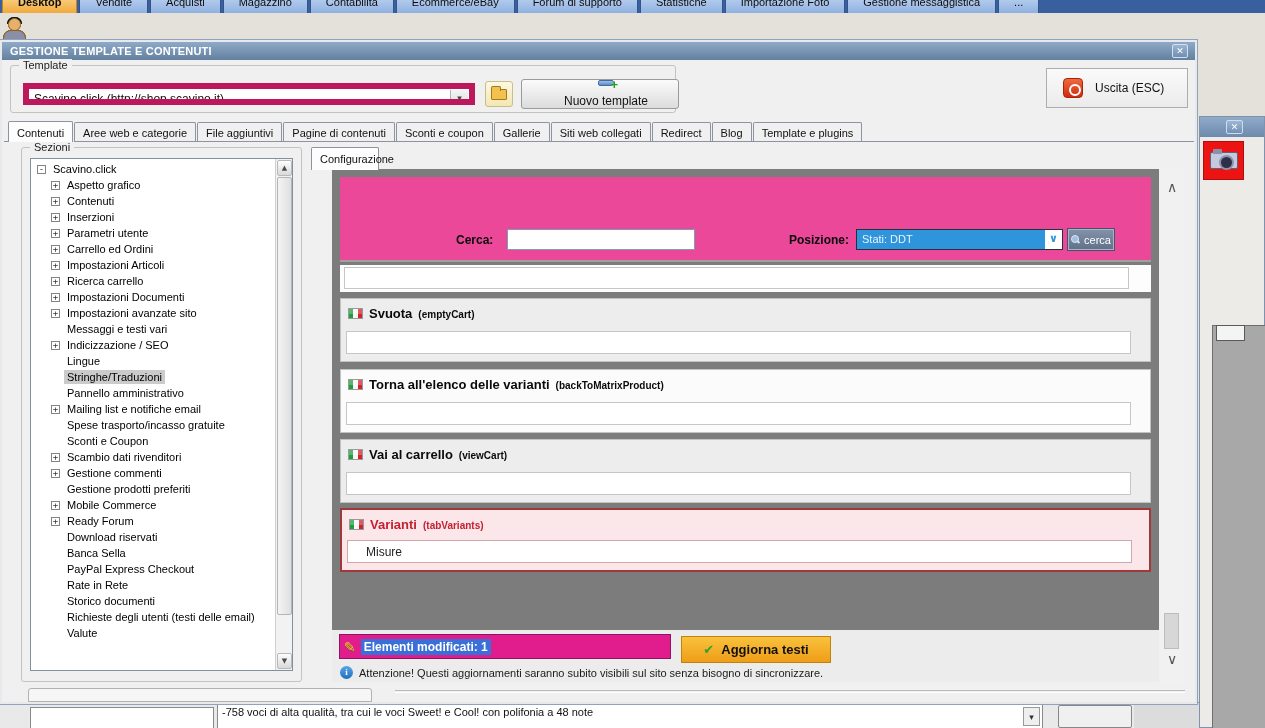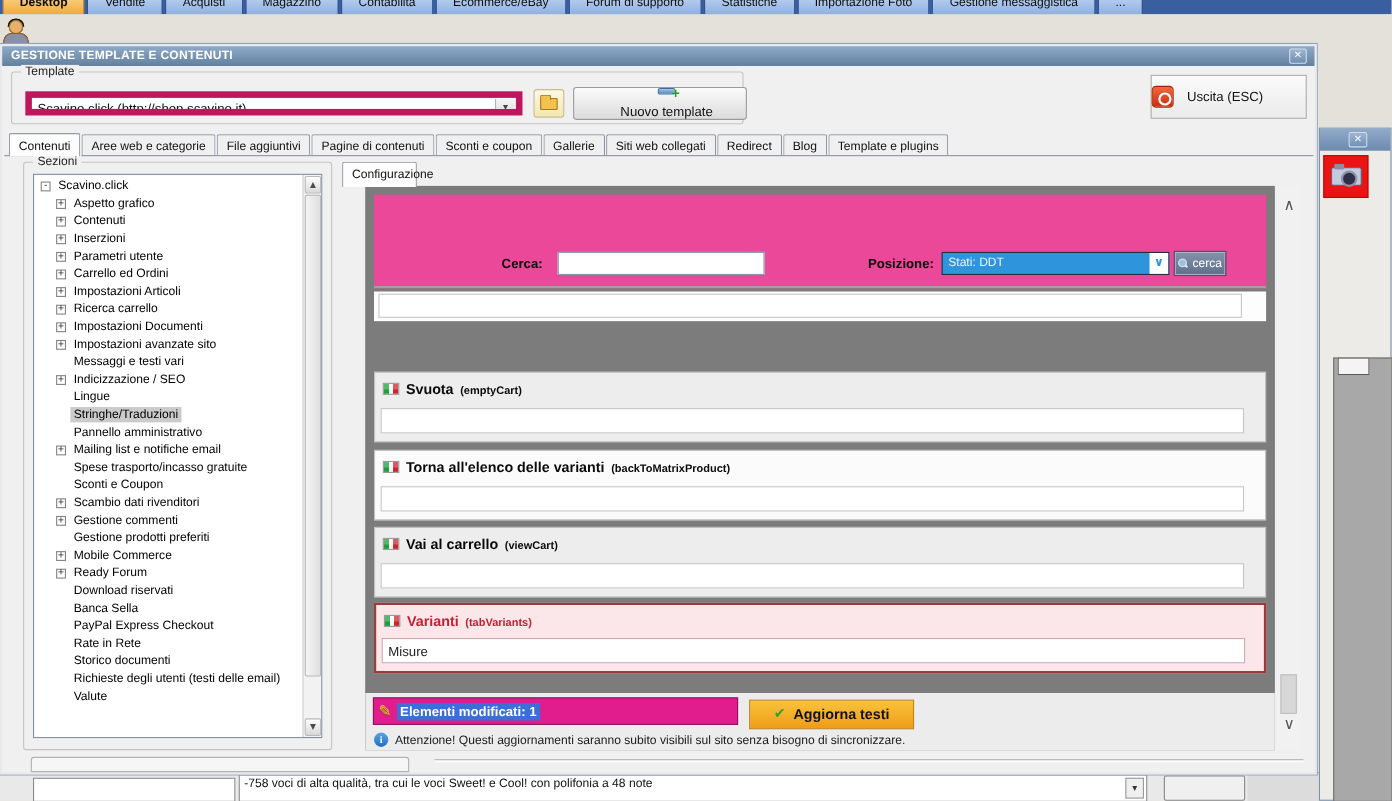--- a/index.html
+++ b/index.html
@@ -95,21 +95,21 @@
             background:#f2c14e; border:1px solid #a8781e; border-bottom:none; border-radius:2px 2px 0 0; }
   #newtpl-btn { position:absolute; left:510px; top:13px; width:158px; height:30px;
             background:linear-gradient(#fbfbfb,#dcdcdc); border:1px solid #9a9a9a; border-radius:3px;
             display:flex; align-items:center; gap:8px; padding-left:12px; font-size:12px; color:#111;flex-direction:column; }
   .ntpl-ic { position:relative; width:16px; height:12px; background:linear-gradient(#9cc0e8,#5d8cc2);
             border:1px solid #3f6da2; border-radius:2px; }
   .ntpl-ic:after { content:"+"; position:absolute; right:-5px; bottom:-7px; color:#1fa01f;
             font-weight:bold; font-size:13px; text-shadow:0 0 1px #fff; }
   #exit-btn { position:absolute; left:1044px; top:8px; width:142px; height:40px;
             background:linear-gradient(#fafafa,#ebebeb); border:1px solid #adadad;
-            display:flex; align-items:center; gap:12px; font-size:12px; color:#111; }
+            display:flex; align-items:center; gap:12px; padding-left:16px; font-size:12px; color:#111; }
   .power-ic { position:relative; width:20px; height:20px; border-radius:4px;
             background:linear-gradient(#f06a3e,#cf2b10); border:1px solid #a82408; }
   .power-ic:before { content:""; position:absolute; left:5px; top:5px; width:8px; height:8px;
             border:2px solid #fff; border-radius:50%; }
 
   
   #dlg-tabs { position:absolute; left:6px; top:61px; display:flex; gap:1px; height:21px; }
   .dtab { height:20px; margin-top:1px; padding:4px 8px 0; font-size:11px; color:#111; white-space:nowrap;
           background:#f0f0f0; border:1px solid #8d93a0; border-bottom:none; border-radius:2px 2px 0 0; }
   .dtab.active { background:#fdfdfd; height:21px; margin-top:0; padding-top:5px; position:relative; z-index:2; }
@@ -168,35 +168,35 @@
   .mag { position:relative; width:9px; height:9px; flex:none; }
   .mag:before { content:""; position:absolute; left:0; top:0; width:6px; height:6px;
              border:1.5px solid #dce6f2; border-radius:50%; background:#9fc0e0; }
   .mag:after { content:""; position:absolute; left:6px; top:6px; width:3px; height:1.5px;
              background:#dce6f2; transform:rotate(45deg); }
 
   #partial-row { position:absolute; left:8px; top:96px; width:811px; height:27px; background:#fdfdfd; }
   #partial-row input { position:absolute; left:4px; top:2px; width:785px; height:22px;
              background:#fff; border:1px solid #c6c6c6; font-size:12px; padding:0 4px; }
 
-  .frow { position:absolute; left:8px; width:811px; height:64px; border:1px solid #c2c2c2;margin-top:40px; }
+  .frow { position:absolute; left:8px; width:811px; height:64px; border:1px solid #c2c2c2; }
   .frow.i0 { top:129px; background:#ededed; }
   .frow.i1 { top:200px; background:#fbfbfb; }
   .frow.i2 { top:270px; background:#ededed; }
   .frow.i3 { top:339px; }
   .frow.modified { background:#fbe6ea; border:2px solid #9e3a3a; }
   .frow-head { position:absolute; left:7px; top:7px; display:flex; align-items:baseline; gap:6px; }
   .flag { width:15px; height:11px; align-self:center; flex:none;
           background:linear-gradient(90deg,#1f9e3c 0 34%,#f7f7f7 34% 66%,#cf2430 66%);
           border:1px solid #9a9a9a; box-shadow:inset 0 5px rgba(255,255,255,.25); }
   .flabel { font-size:13px; font-weight:bold; color:#0a0a0a; }
   .fcode { font-size:10px; font-weight:bold; color:#0a0a0a; }
   .frow.modified .flabel, .frow.modified .fcode { color:#c42030; }
   .finput { position:absolute; left:5px; bottom:7px; width:785px; height:23px; background:#fff;
-          border:1px solid #c6c6c6; font-size:12px; color:#222; padding:0 5px; }
+          border:1px solid #c6c6c6; font-size:12px; color:#222; padding:0 18px; }
   .frow.modified .finput { border-color:#cfa8ae; }
 
   #bottombar { position:absolute; left:0; top:461px; width:827px; height:52px; background:#ececec; }
   #mod-badge { position:absolute; left:7px; top:4px; width:332px; height:25px;
           background:#e11c8d; border:1px solid #8f1263; display:flex; align-items:center;
           gap:5px; padding-left:4px; }
   .pencil-ic { color:#f2c53b; font-size:14px; line-height:14px; font-family:"DejaVu Sans", sans-serif;
           text-shadow:0 1px 0 #7a5a10; }
   #mod-badge .sel { background:#3a6fd8; color:#fff; font-size:12px; font-weight:bold; padding:1px 3px; }
   #update-btn { position:absolute; left:349px; top:6px; width:150px; height:27px;

